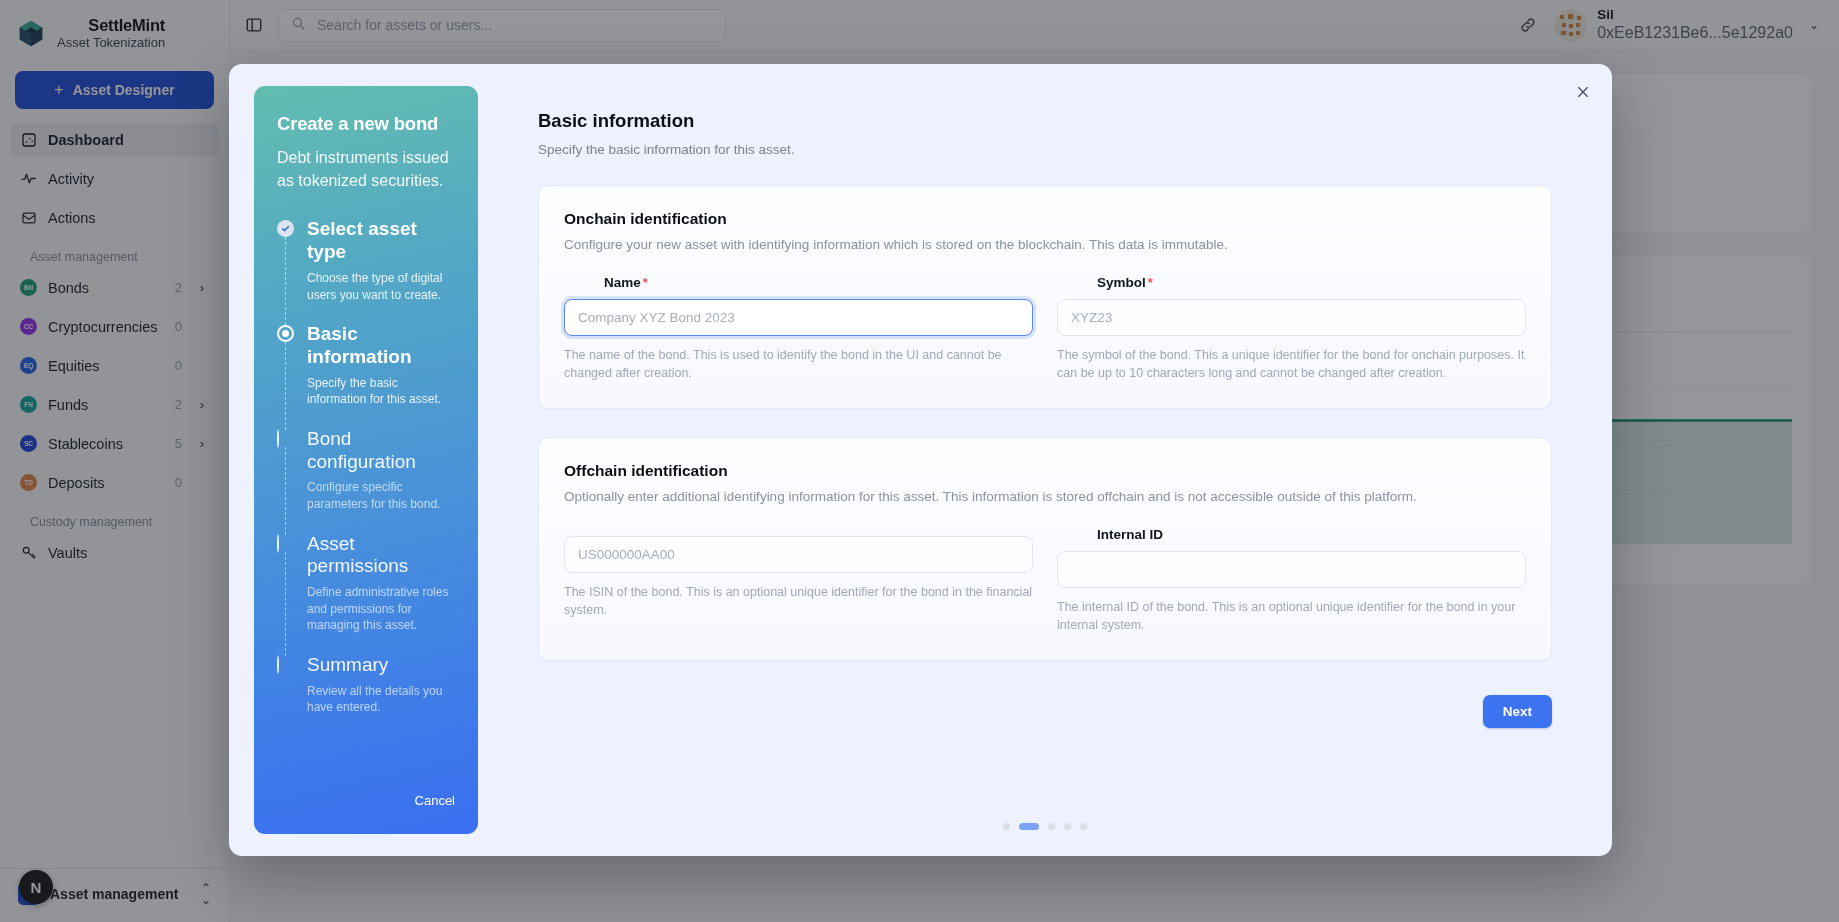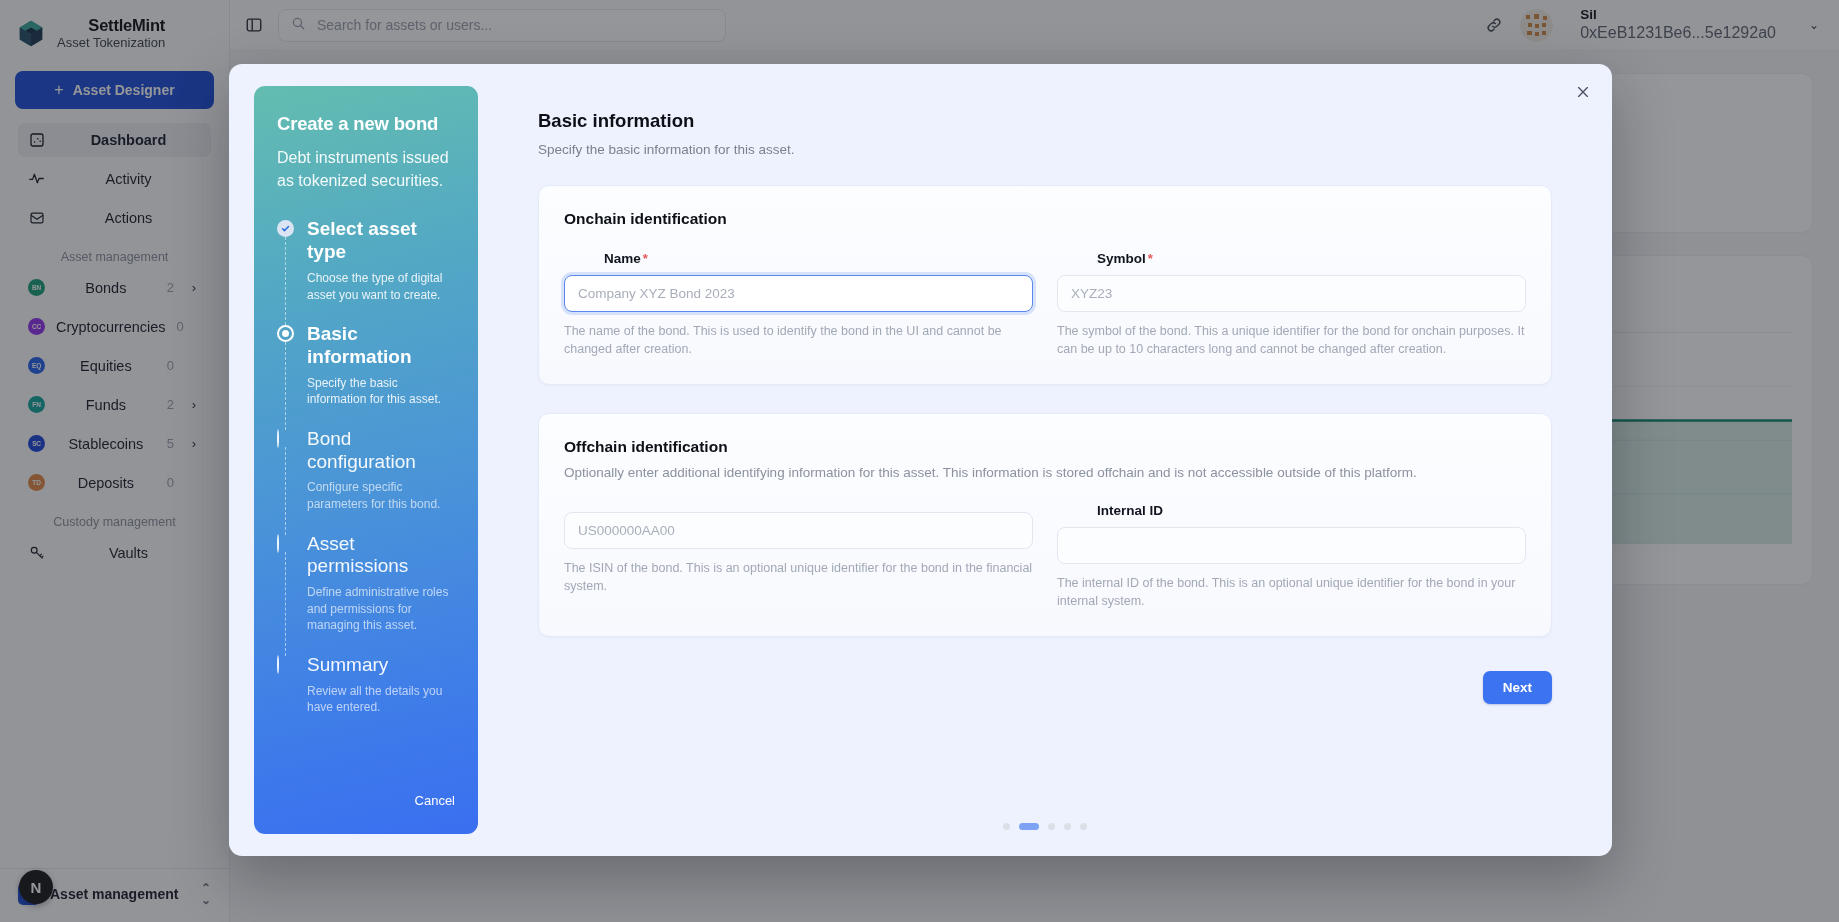--- a/index.html
+++ b/index.html
@@ -30,21 +30,21 @@
   .designer-btn {
     margin: 10px 15px 14px 15px;
     height: 38px; border-radius: 8px;
     background: #1d4ed8; color: #fff;
     display: flex; align-items: center; justify-content: center; gap: 9px;
     font-size: 14px; font-weight: 600;
     border: none; cursor: pointer;
   }
   .designer-btn .plus { font-size: 16px; font-weight: 400; line-height: 1; }
 
-  .nav { padding: 0 18px; text-align: center; }
+  .nav { padding: 0 10px; }
   .nav-item {
     display: flex; align-items: center; gap: 11px;
     height: 34px; padding: 0 10px; margin-bottom: 5px;
     border-radius: 7px; cursor: pointer;
     font-size: 14.5px; color: #1a1f2b;
   }
   .nav-item.active { background: #eceef2; font-weight: 700; }
   .nav-icon { width: 17px; height: 17px; flex: 0 0 17px; display:flex; align-items:center; justify-content:center; }
   .nav-label { flex: 1; white-space: nowrap; }
   .nav-count { font-size: 13px; color: #9aa1ae; margin-right: 2px; }
@@ -93,21 +93,21 @@
   .search-box {
     width: 448px; height: 33px;
     border: 1px solid #e6e9ee; border-radius: 8px;
     background: #fff;
     display: flex; align-items: center; gap: 11px;
     padding: 0 12px;
   }
   .search-box .ph { font-size: 14px; color: #9aa1ae; }
   .top-right { margin-left: auto; display: flex; align-items: center; gap: 16px; }
   .link-ico { width: 19px; height: 19px; color: #3d4350; }
-  .user-chip { display: flex; align-items: center; gap: 27px; cursor: pointer; }
+  .user-chip { display: flex; align-items: center; gap: 10px; cursor: pointer; }
   .user-av { width: 33px; height: 33px; border-radius: 50%; overflow: hidden; flex:0 0 33px; }
   .user-name { font-size: 13.5px; font-weight: 600; color: #10151f; line-height: 1.25;}
   .user-addr { font-size: 16px; color: #5d6472; line-height: 1.25; }
   .user-chev { color: #3d4350; font-size: 12px; margin-left: 6px;}
 
   #content { flex: 1; padding: 22px 26px; overflow: hidden; position: relative; }
   .cards-row { display: flex; gap: 20px; }
   .bg-card { background: #fff; border: 1px solid #eceef2; border-radius: 11px; height: 160px; flex: 1; }
   .chart-card {
     background: #fff; border: 1px solid #eceef2; border-radius: 11px;
@@ -483,21 +483,21 @@
         <span class="step-rail"></span>
         <span class="marker">
           <span class="m-done">
             <svg viewBox="0 0 12 12" width="9" height="9" fill="none" stroke="#2f6fe0" stroke-width="2" stroke-linecap="round" stroke-linejoin="round">
               <path d="M2 6.3 L4.6 8.8 L10 3.3"></path>
             </svg>
           </span>
         </span>
         <span class="step-body">
           <div class="step-name">Select asset type</div>
-          <div class="step-desc">Choose the type of digital asset you want to create.</div>
+          <div class="step-desc">Choose the type of digital users you want to create.</div>
         </span>
       </div>
 
       <div class="step">
         <span class="step-rail"></span>
         <span class="marker">
           <span class="m-current">
               <i></i>
             </span>
         </span>
@@ -544,20 +544,21 @@
     <div class="cancel-btn">Cancel</div>
   </div>
 
   <div class="form-panel">
 
     <div class="form-h1">Basic information</div>
     <div class="form-sub">Specify the basic information for this asset.</div>
 
     <div class="card">
       <div class="card-h">Onchain identification</div>
+      <div class="card-sub">Configure your new asset with identifying information which is stored on the blockchain. This data is immutable.</div>
 
       <div class="grid2">
         <div class="field">
           <div class="f-label">
             <span>Name</span><span class="req">*</span>
           </div>
           <input class="f-input focused" type="text" placeholder="Company XYZ Bond 2023" value="" style="">
           <div class="f-help">The name of the bond. This is used to identify the bond in the UI and cannot be changed after creation.</div>
         </div>
 

